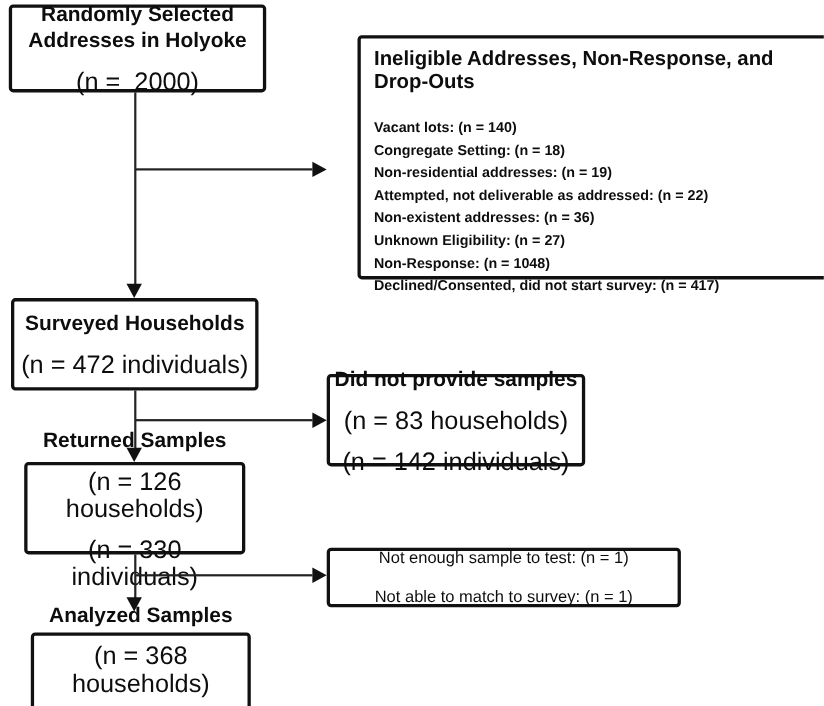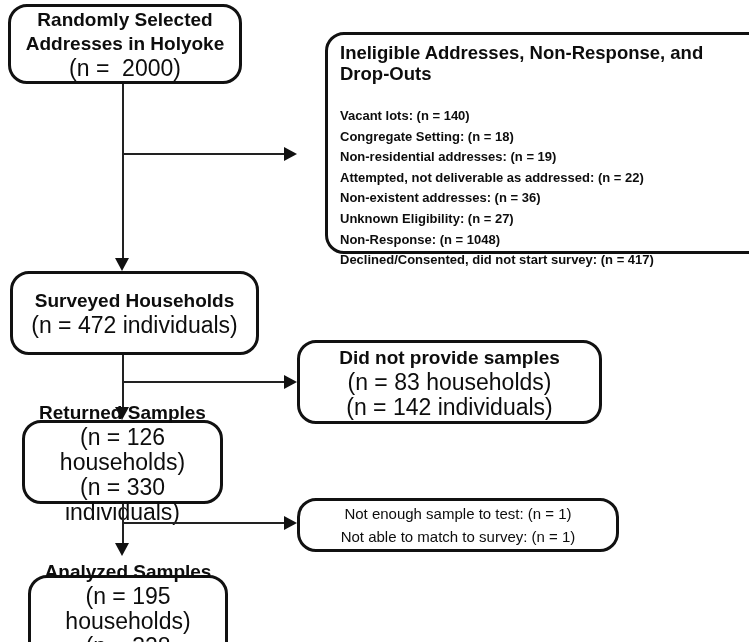--- a/index.html
+++ b/index.html
@@ -14,21 +14,22 @@
     background: #ffffff;
     font-family: "Liberation Sans", "DejaVu Sans", sans-serif;
     color: #0d0d0d;
     overflow: hidden;
   }
   .box {
     position: absolute;
     box-sizing: border-box;
     background: #ffffff;
     border: 3.5px solid #111111;
-    border-radius: 19px;
+    border-radius: 4px;
+    gap: 12px;
   }
   .box.centered {
     display: flex;
     flex-direction: column;
     align-items: center;
     justify-content: center;
     text-align: center;
   }
   .box-title {
     font-weight: 700;
@@ -107,45 +108,45 @@
     <div class="list-item">Vacant lots: (n = 140)</div>
     <div class="list-item">Congregate Setting: (n = 18)</div>
     <div class="list-item">Non-residential addresses: (n = 19)</div>
     <div class="list-item">Attempted, not deliverable as addressed: (n = 22)</div>
     <div class="list-item">Non-existent addresses: (n = 36)</div>
     <div class="list-item">Unknown Eligibility: (n = 27)</div>
     <div class="list-item">Non-Response: (n = 1048)</div>
     <div class="list-item">Declined/Consented, did not start survey: (n = 417)</div>
   </div>
 
-  <div class="box centered" style="left:10px; top:271px; width:249px; height:84px;">
+  <div class="box centered" style="left:10px; top:271px; width:225px; height:84px;">
     <div class="box-title">Surveyed Households</div>
     <div class="box-sub">(n = 472 individuals)</div>
   </div>
 
-  <div class="box centered" style="left:297px; top:340px; width:305px; height:84px;">
+  <div class="box centered" style="left:297px; top:340px; width:235px; height:84px;">
     <div class="box-title">Did not provide samples</div>
     <div class="box-sub">(n = 83 households)</div>
     <div class="box-sub">(n = 142 individuals)</div>
   </div>
 
   <div class="box centered" style="left:22px; top:420px; width:201px; height:84px;">
     <div class="box-title">Returned Samples</div>
     <div class="box-sub">(n = 126 households)</div>
     <div class="box-sub">(n = 330 individuals)</div>
   </div>
 
   <div class="box centered" style="left:297px; top:498px; width:322px; height:54px;">
     <div class="box-line">Not enough sample to test: (n = 1)</div>
     <div class="box-line">Not able to match to survey: (n = 1)</div>
   </div>
 
   <div class="box centered" style="left:28px; top:575px; width:200px; height:92px;">
     <div class="box-title">Analyzed Samples</div>
-    <div class="box-sub">(n = 195 households)</div>
+    <div class="box-sub">(n = 368 households)</div>
     <div class="box-sub">(n = 328 individuals)</div>
   </div>
 
   <div class="vline" style="left:121.5px; top:84px; height:175px;"></div>
   <div class="arrowhead-down" style="left:115px; top:258px;"></div>
 
   <div class="hline" style="left:123px; top:152.5px; width:161px;"></div>
   <div class="arrowhead-right" style="left:284px; top:146.5px;"></div>
 
   <div class="vline" style="left:121.5px; top:355px; height:53px;"></div>

